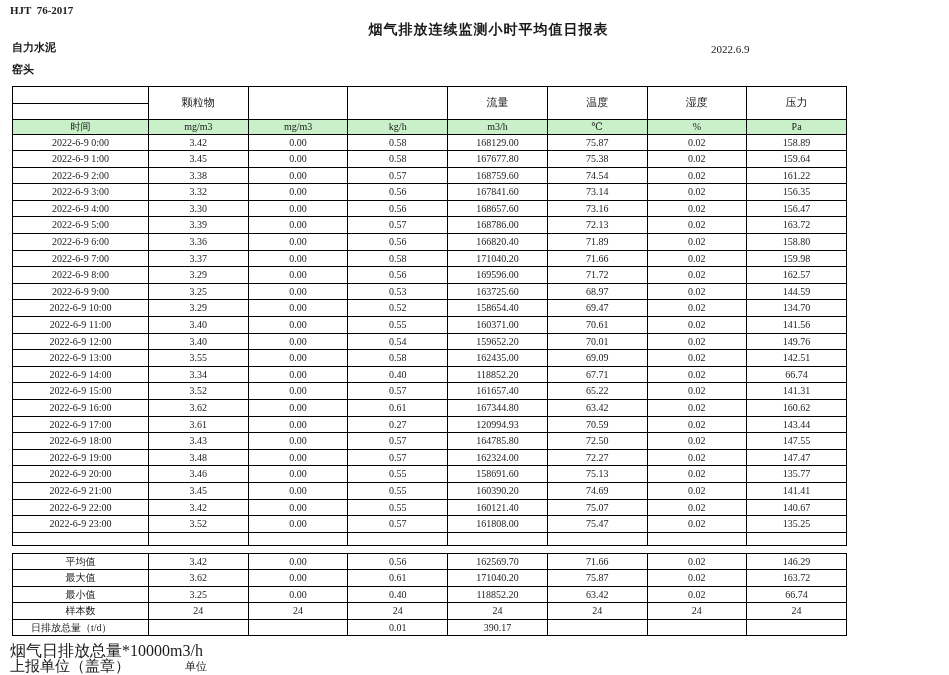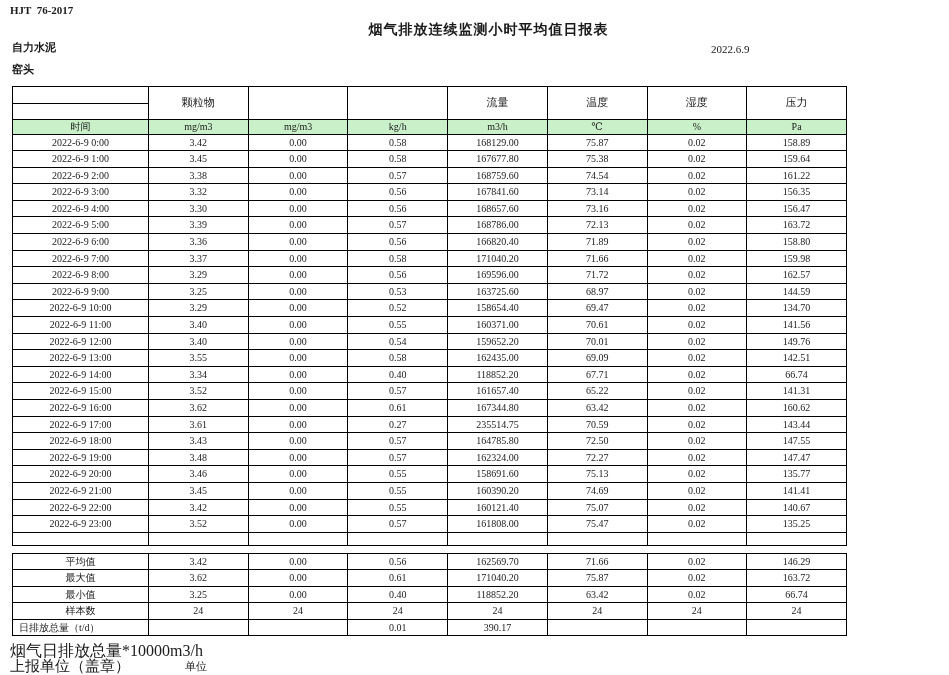--- a/index.html
+++ b/index.html
@@ -53,21 +53,21 @@
   }
   .main-table thead td.group-cell {
     height: 15.5px; line-height: 15.5px; font-size: 11px;
   }
   .main-table thead tr.unit-row td {
     background: var(--header-green, #c9f0c9);
     height: 13.5px; line-height: 13.5px; margin-top: 12px;
   }
   .main-table tr.spacer-row td { height: 12px; line-height: 12px; }
   .summary-table td { height: 15.4px; line-height: 15.4px; }
-  .summary-table td.row-label-left { text-align: left; padding-left: 6px; }
+  .summary-table td.row-label-left { text-align: left; padding-left: 18px; }
   .footer-note {
     position: absolute; left: 10px; top: 641px;
     font-size: 16px;
   }
   .footer-report-unit {
     position: absolute; left: 10px; top: 657px;
     font-size: 15px;
   }
   .footer-unit-label {
     position: absolute; left: 185px; top: 659px;
@@ -288,21 +288,21 @@
         <td>167344.80</td>
         <td>63.42</td>
         <td>0.02</td>
         <td>160.62</td>
       </tr>
       <tr>
         <td>2022-6-9 17:00</td>
         <td>3.61</td>
         <td>0.00</td>
         <td>0.27</td>
-        <td>235514.75</td>
+        <td>120994.93</td>
         <td>70.59</td>
         <td>0.02</td>
         <td>143.44</td>
       </tr>
       <tr>
         <td>2022-6-9 18:00</td>
         <td>3.43</td>
         <td>0.00</td>
         <td>0.57</td>
         <td>164785.80</td>

